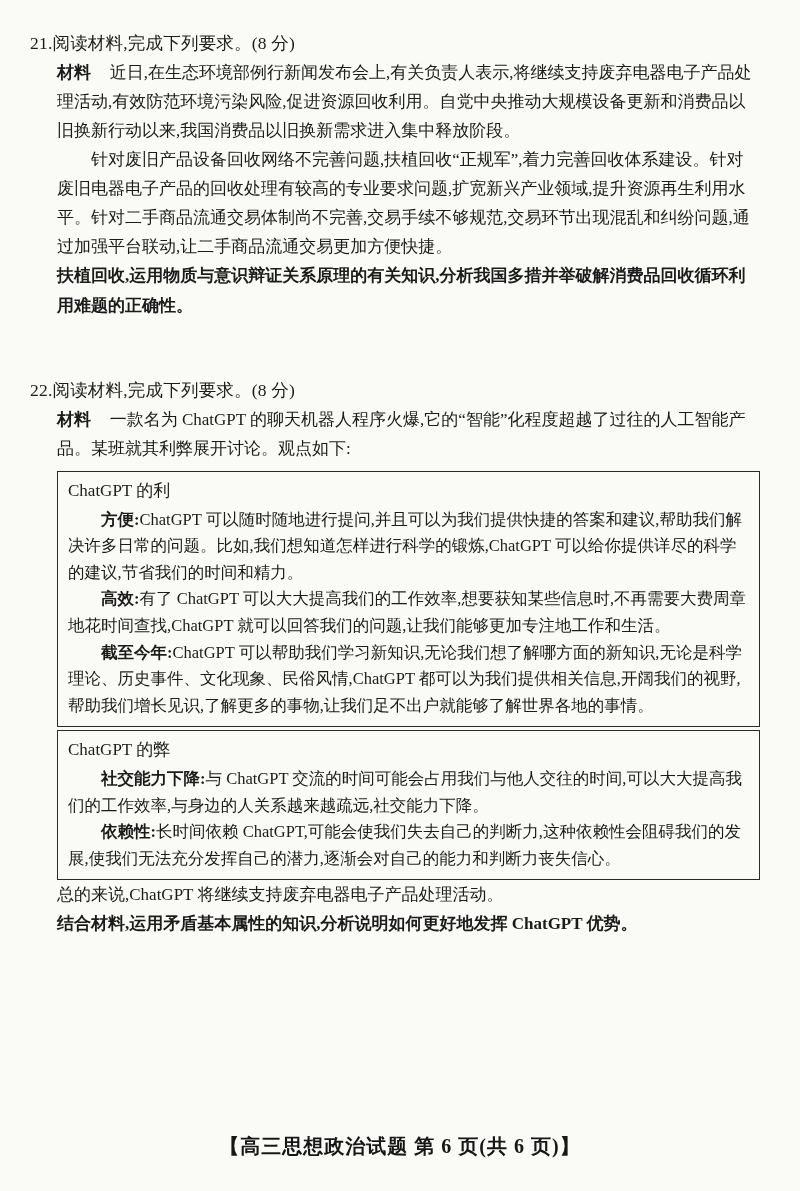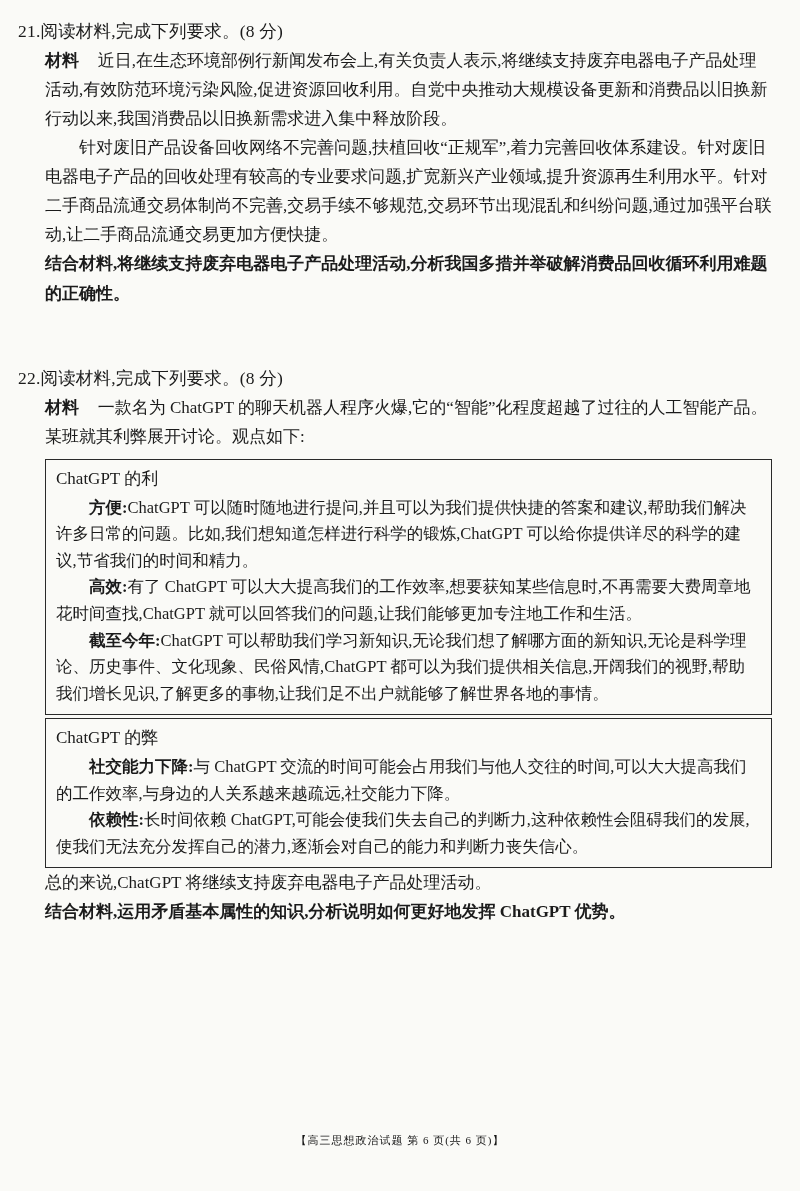--- a/index.html
+++ b/index.html
@@ -9,21 +9,21 @@
     font-family: "Liberation Serif", "DejaVu Serif", serif;
     color: #1b1b1b;
     overflow: hidden;
   }
   .page {
     position: relative;
     width: 800px; height: 1191px;
     padding: 12px 22px 0 14px;
     box-sizing: border-box;
   }
-  .q { margin: 4px; }
+  .q { margin: 16px; }
   .q-header {
     font-size: 17.5px;
     line-height: 30px;
     letter-spacing: .2px;
   }
   .q-body {
     margin-left: 27px;
     margin-right: 2px;
     font-size: 17px;
     line-height: 29px;
@@ -47,37 +47,37 @@
     padding: 3px 0 2px 0;
   }
   .box p { margin: 0; text-indent: 2em; }
   .lead { font-weight: bold; }
   .closing { margin-top: 11px; }
   .footer {
     position: absolute;
     left: 0; right: 0;
     top: 1133px;
     text-align: center;
-    font-weight: normal;
-    font-size: 11px;
+    font-weight: bold;
+    font-size: 20px;
     letter-spacing: 1px;
     color: #161616;
   }
 </style>
 </head>
 <body>
 
 <div class="page">
 
   <section class="q">
     <div class="q-header">21.阅读材料,完成下列要求。(8 分)</div>
     <div class="q-body">
       <p><span class="mat-label">材料</span><span>近日,在生态环境部例行新闻发布会上,有关负责人表示,将继续支持废弃电器电子产品处理活动,有效防范环境污染风险,促进资源回收利用。自党中央推动大规模设备更新和消费品以旧换新行动以来,我国消费品以旧换新需求进入集中释放阶段。</span></p>
       <p class="indent">针对废旧产品设备回收网络不完善问题,扶植回收“正规军”,着力完善回收体系建设。针对废旧电器电子产品的回收处理有较高的专业要求问题,扩宽新兴产业领域,提升资源再生利用水平。针对二手商品流通交易体制尚不完善,交易手续不够规范,交易环节出现混乱和纠纷问题,通过加强平台联动,让二手商品流通交易更加方便快捷。</p>
-      <p class="prompt">结合材料,将继续支持废弃电器电子产品处理活动,分析我国多措并举破解消费品回收循环利用难题的正确性。</p>
+      <p class="prompt">扶植回收,运用物质与意识辩证关系原理的有关知识,分析我国多措并举破解消费品回收循环利用难题的正确性。</p>
     </div>
   </section>
 
   <section class="q q22">
     <div class="q-header">22.阅读材料,完成下列要求。(8 分)</div>
     <div class="q-body">
       <p><span class="mat-label">材料</span><span>一款名为 ChatGPT 的聊天机器人程序火爆,它的“智能”化程度超越了过往的人工智能产品。某班就其利弊展开讨论。观点如下:</span></p>
 
       <div class="box">
         <div class="box-title">ChatGPT 的利</div>

